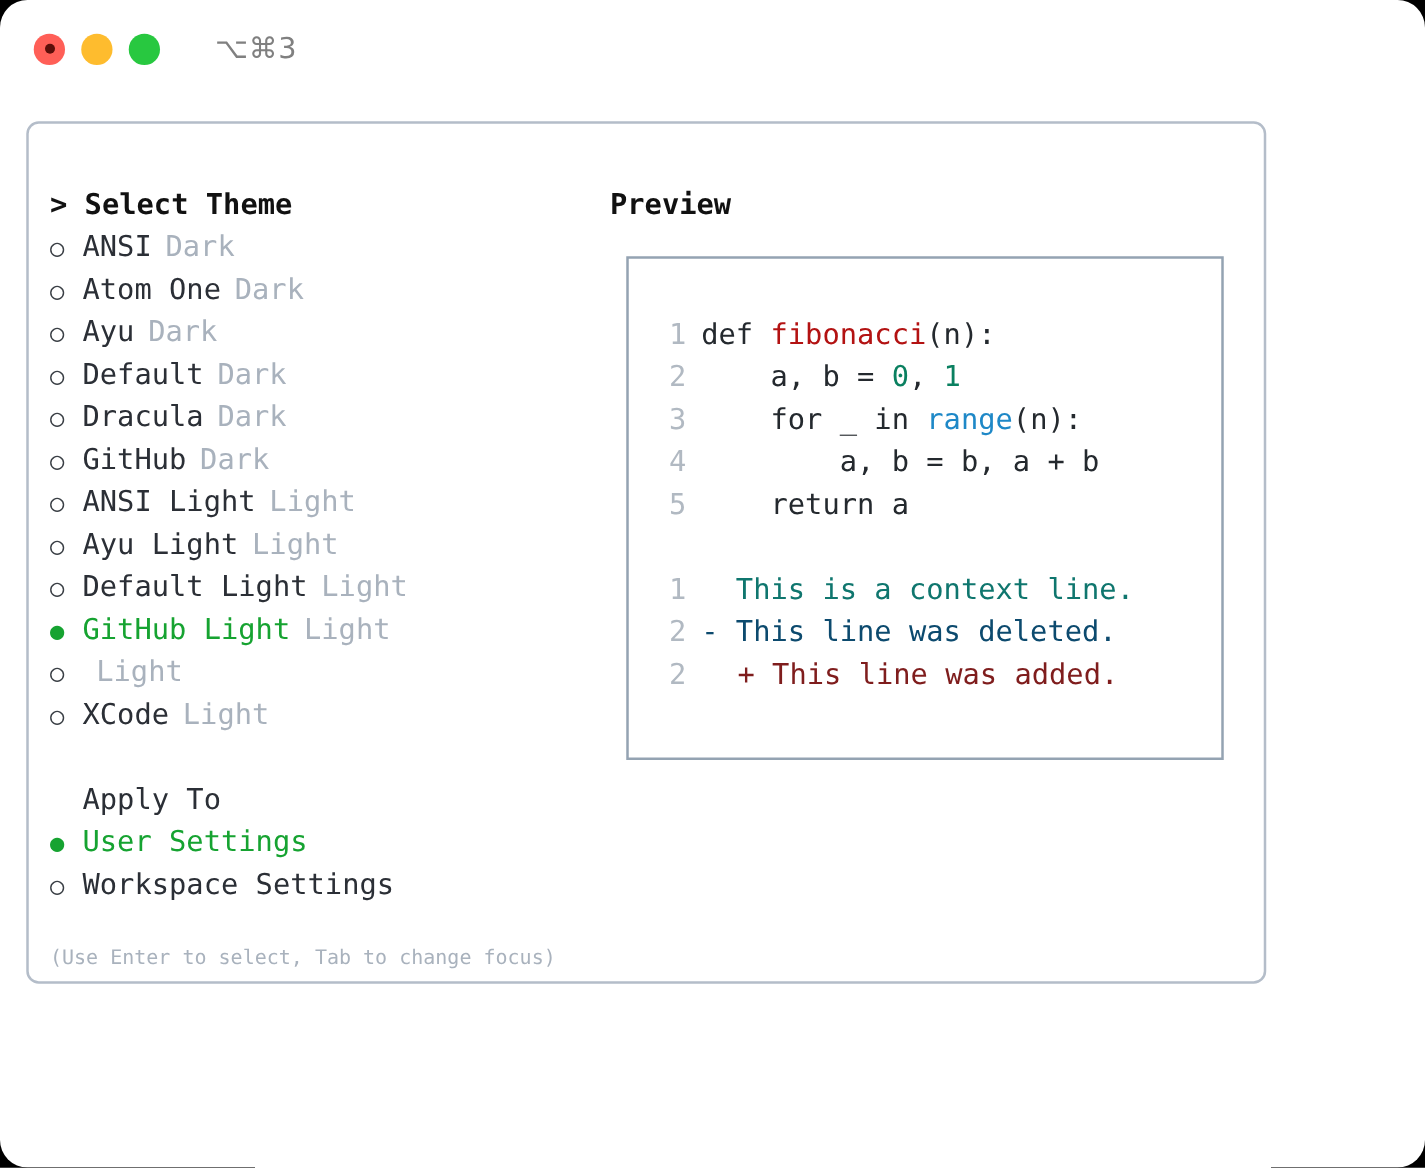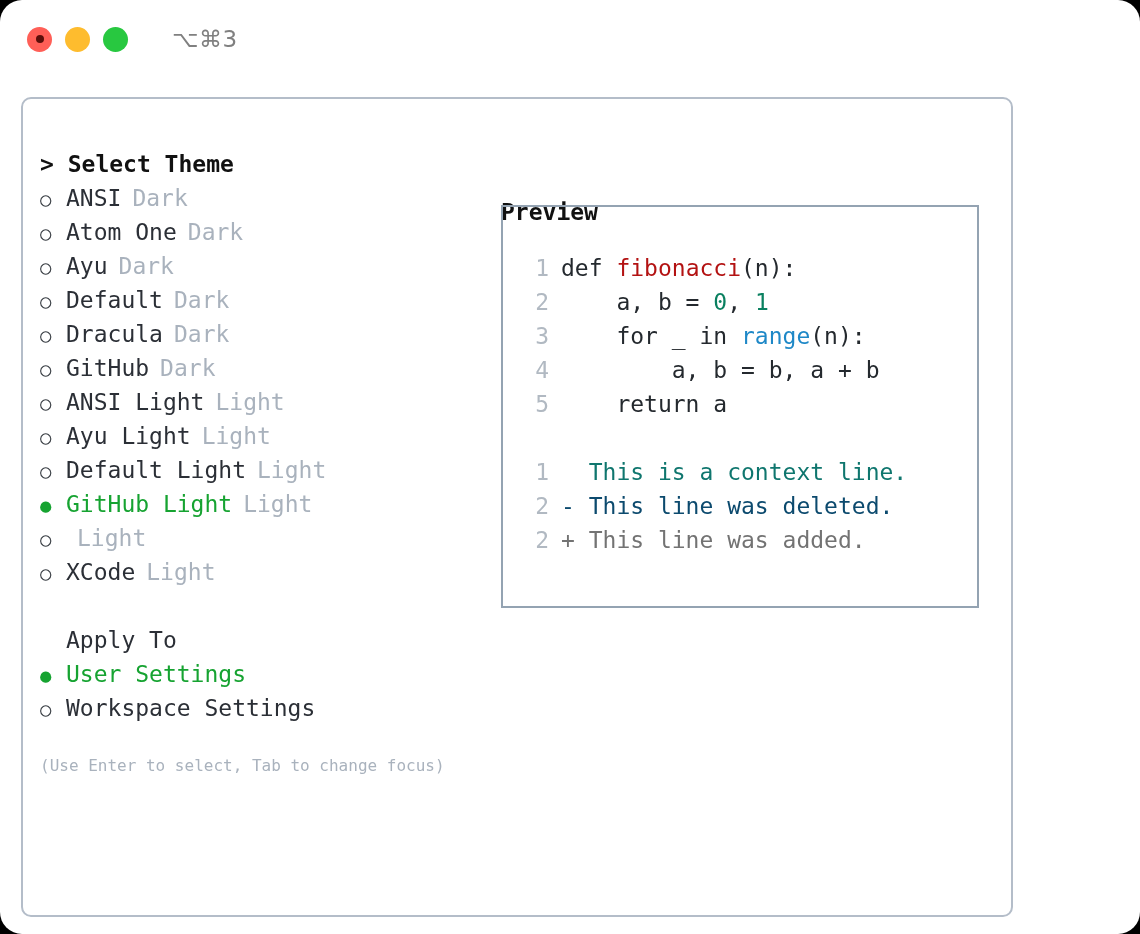--- a/index.html
+++ b/index.html
@@ -63,40 +63,39 @@
     letter-spacing: 0.5px;
     font-weight: 500;
   }
 
   
   .panel {
     position: absolute;
     left: 21px;
     top: 97px;
     width: 992px;
-    height: 820px;
+    height: 690px;
     border: 2px solid #b4bdc9;
     border-radius: 10px;
     box-sizing: border-box;
     text-decoration: underline;
   }
 
   
   .col-left {
     position: absolute;
     left: 17px;
     top: 48px;
     width: 440px;
   }
   .col-right {
     position: absolute;
-    left: 478px;
+    left: 465px;
     top: 48px;
     width: 500px;
-    margin-top: 48px;
   }
 
   .heading {
     font-size: 23px;
     font-weight: bold;
     color: #111111;
     line-height: 34px;
     white-space: pre;
   }
 
@@ -167,21 +166,21 @@
     color: #b1b9c2;
     margin-right: 12px;
   }
   .src { color: #24292e; }
   .tok-fn   { color: #b31212; }
   .tok-num  { color: #0a8060; }
   .tok-call { color: #1e88c7; }
   .blank { height: 34px; }
   .d-ctx { color: #0f766e; }
   .d-del { color: #0c4a6e; }
-  .d-add { color: #737373; }
+  .d-add { color: #7f1d1d; margin-left: 29px; }
 </style>
 </head>
 <body>
 
 <div id="page">
 
   <div class="titlebar">
     <div class="lights">
       <span class="light red">
           <span class="dot"></span>

